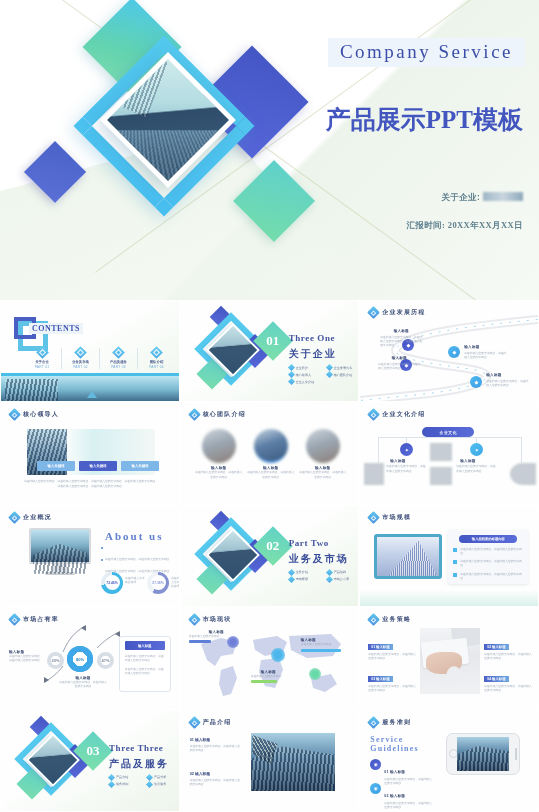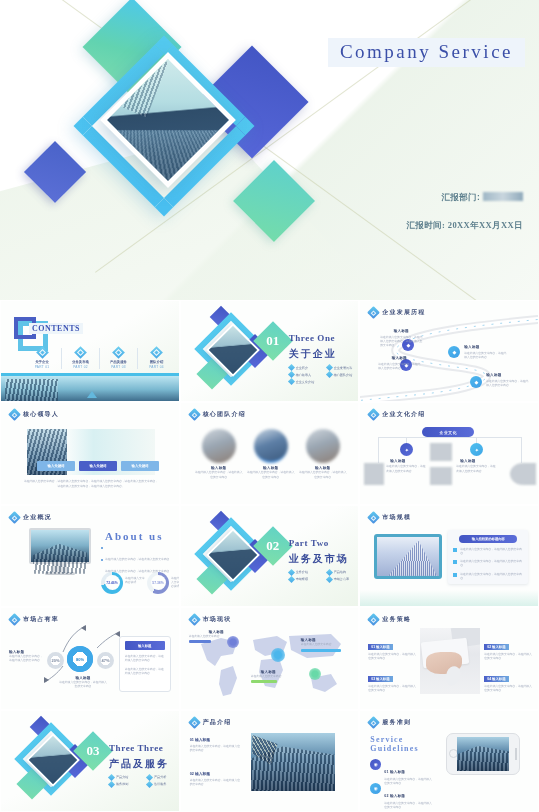--- a/index.html
+++ b/index.html
@@ -558,23 +558,24 @@
   <div class="dia dia-left-small"></div>
   <div class="dia dia-right-blue"></div>
   <div class="dia dia-right-green"></div>
   <div class="dia dia-cyan-ring"></div>
   <div class="dia dia-photo">
       <div class="ph"></div>
     </div>
 
   <div class="hero-eyebrow">Company Service</div>
   <div class="hero-title">
+    <div class="l2">产品展示PPT模板</div>
   </div>
   <div class="hero-meta m1">
-    <span>汇报部门:</span>
+    <span>关于企业:</span>
     <span class="redacted"></span>
   </div>
   <div class="hero-meta m2">汇报时间: 20XX年XX月XX日</div>
 </div>
 
 <div class="grid">
 
   <div class="slide">
     <div class="slide-bg-green"></div>
     <div class="c-ring"></div>

